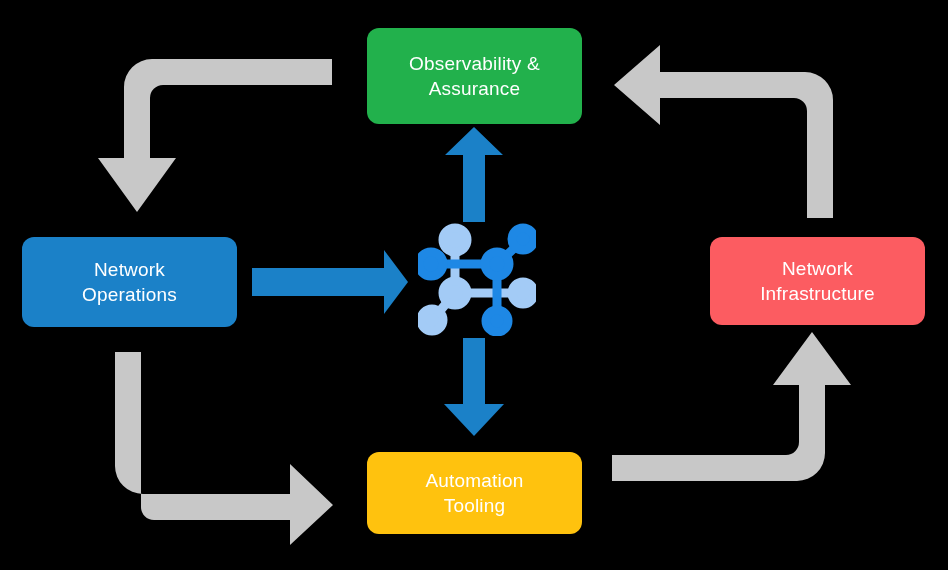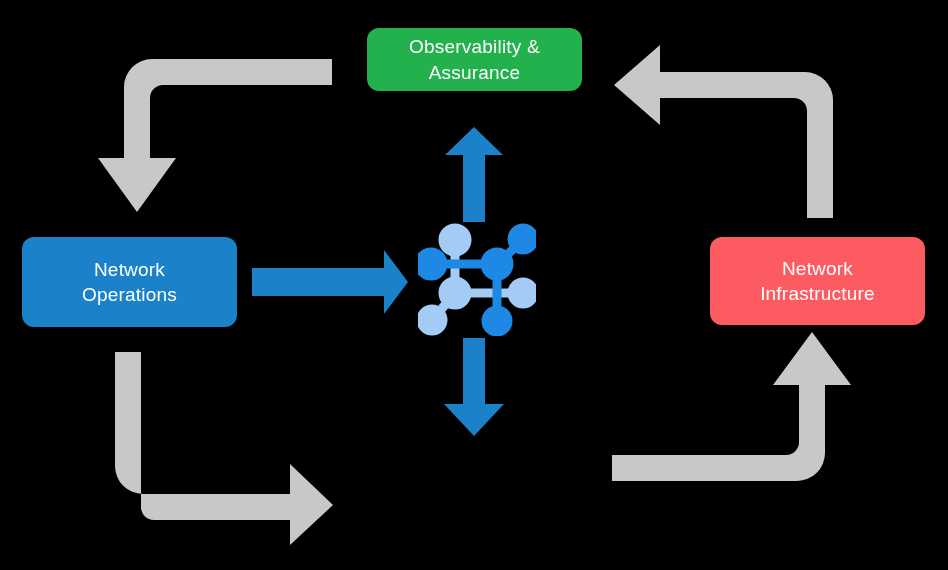--- a/index.html
+++ b/index.html
@@ -38,21 +38,21 @@
     font-weight: 400;
     letter-spacing: 0.2px;
     box-sizing: border-box;
     padding: 6px 10px;
     white-space: pre-line;
   }
   #box-observability {
     left: 367px;
     top: 28px;
     width: 215px;
-    height: 63px;
+    height: 96px;
     background: #22b14c;
   }
   #box-network-operations {
     left: 22px;
     top: 237px;
     width: 215px;
     height: 90px;
     background: #1b81c8;
   }
   #box-network-infrastructure {
@@ -198,14 +198,18 @@
   <div class="node-box" id="box-network-operations">
     <span>Network
 Operations</span>
   </div>
 
   <div class="node-box" id="box-network-infrastructure">
     <span>Network
 Infrastructure</span>
   </div>
 
+  <div class="node-box" id="box-automation-tooling">
+    <span>Automation
+Tooling</span>
+  </div>
 
 </div>
 
 </body></html>

